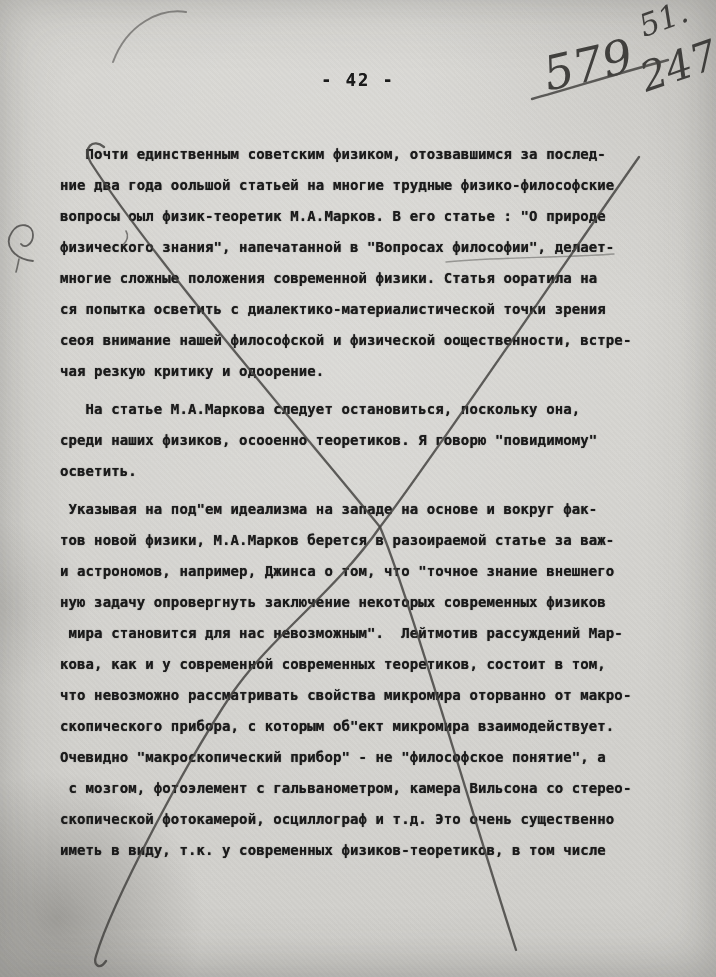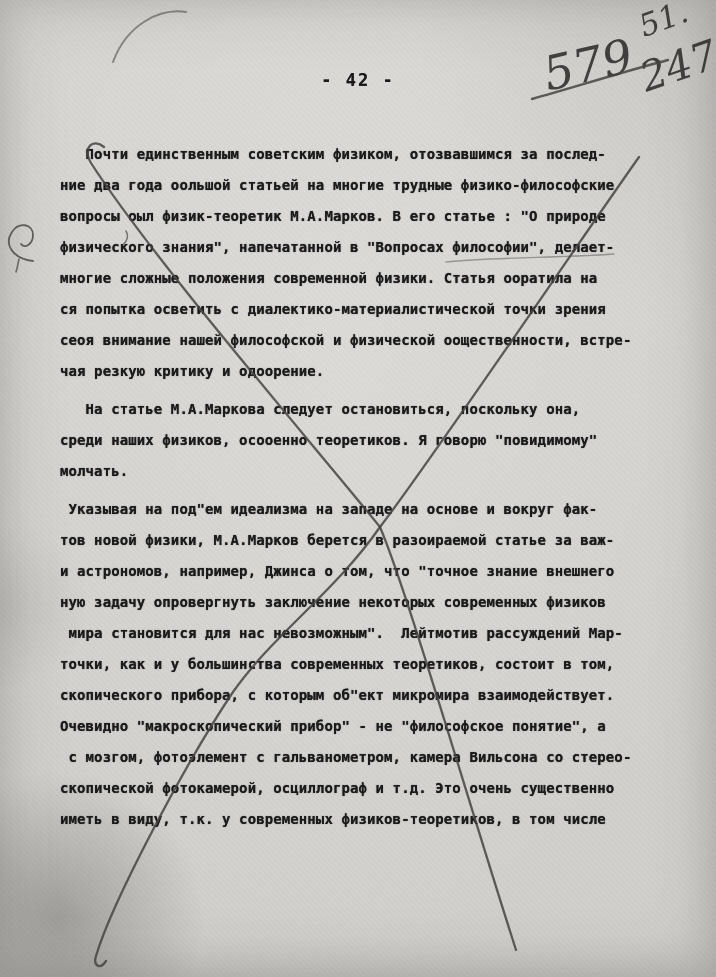--- a/index.html
+++ b/index.html
@@ -69,29 +69,30 @@
         <div class="line">вопросы оыл физик-теоретик М.А.Марков. В его статье : "О природе</div>
         <div class="line">физического знания", напечатанной в "Вопросах философии", делает-</div>
         <div class="line">многие сложные положения современной физики. Статья ооратила на</div>
         <div class="line">ся попытка осветить с диалектико-материалистической точки зрения</div>
         <div class="line">сеоя внимание нашей философской и физической оощественности, встре-</div>
         <div class="line">чая резкую критику и одоорение.</div>
       </div>
       <div class="paragraph">
         <div class="line">   На статье М.А.Маркова следует остановиться, поскольку она,</div>
         <div class="line">среди наших физиков, осооенно теоретиков. Я говорю "повидимому"</div>
-        <div class="line">молчать.</div>
+        <div class="line">осветить.</div>
       </div>
       <div class="paragraph">
         <div class="line"> Указывая на под"ем идеализма на западе на основе и вокруг фак-</div>
         <div class="line">тов новой физики, М.А.Марков берется в разоираемой статье за важ-</div>
         <div class="line">и астрономов, например, Джинса о том, что "точное знание внешнего</div>
         <div class="line">ную задачу опровергнуть заключение некоторых современных физиков</div>
         <div class="line"> мира становится для нас невозможным".  Лейтмотив рассуждений Мар-</div>
-        <div class="line">точки, как и у большинства современных теоретиков, состоит в том,</div>
+        <div class="line">кова, как и у современной современных теоретиков, состоит в том,</div>
+        <div class="line">что невозможно рассматривать свойства микромира оторванно от макро-</div>
         <div class="line">скопического прибора, с которым об"ект микромира взаимодействует.</div>
         <div class="line">Очевидно "макроскопический прибор" - не "философское понятие", а</div>
         <div class="line"> с мозгом, фотоэлемент с гальванометром, камера Вильсона со стерео-</div>
         <div class="line">скопической фотокамерой, осциллограф и т.д. Это очень существенно</div>
         <div class="line">иметь в виду, т.к. у современных физиков-теоретиков, в том числе</div>
       </div>
     </div>
 
   <svg class="marks-overlay" width="716" height="977" viewBox="0 0 716 977">
 

